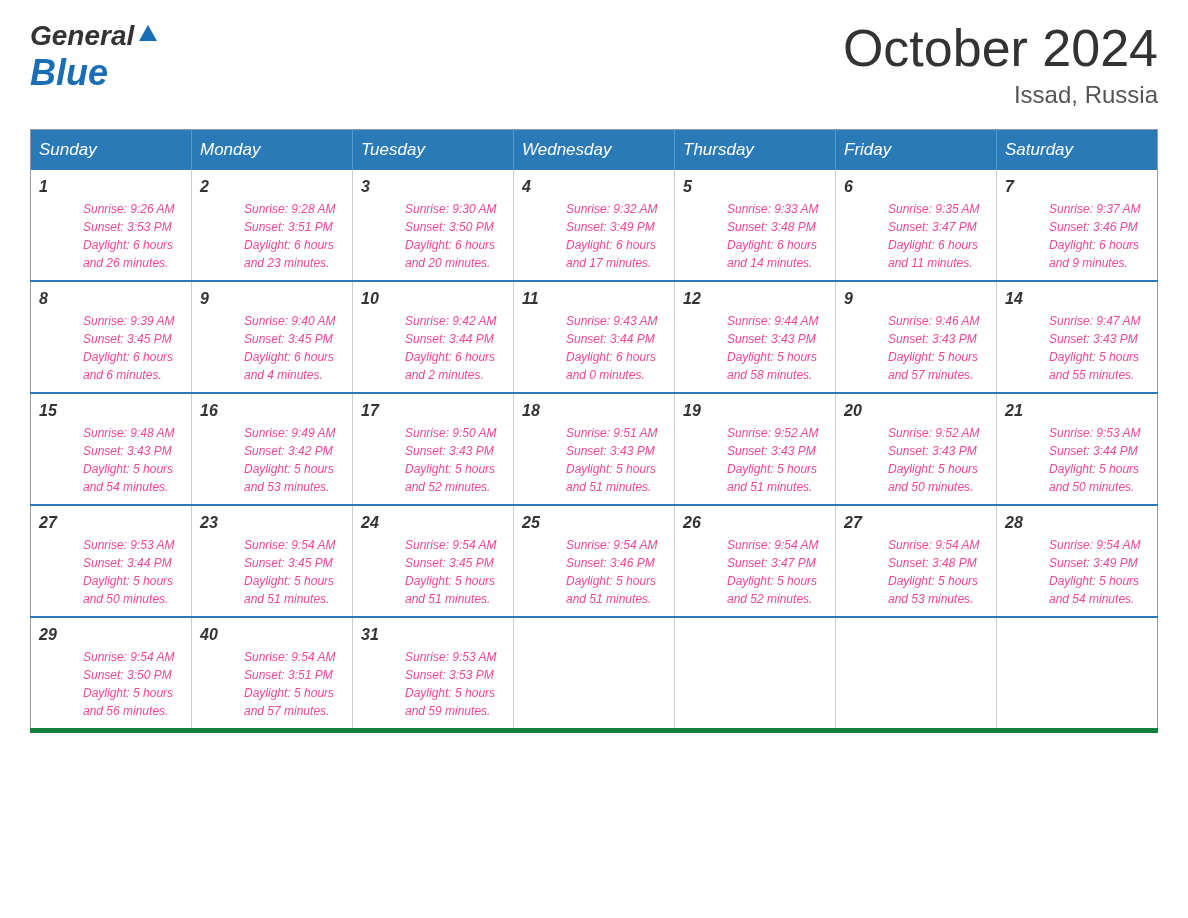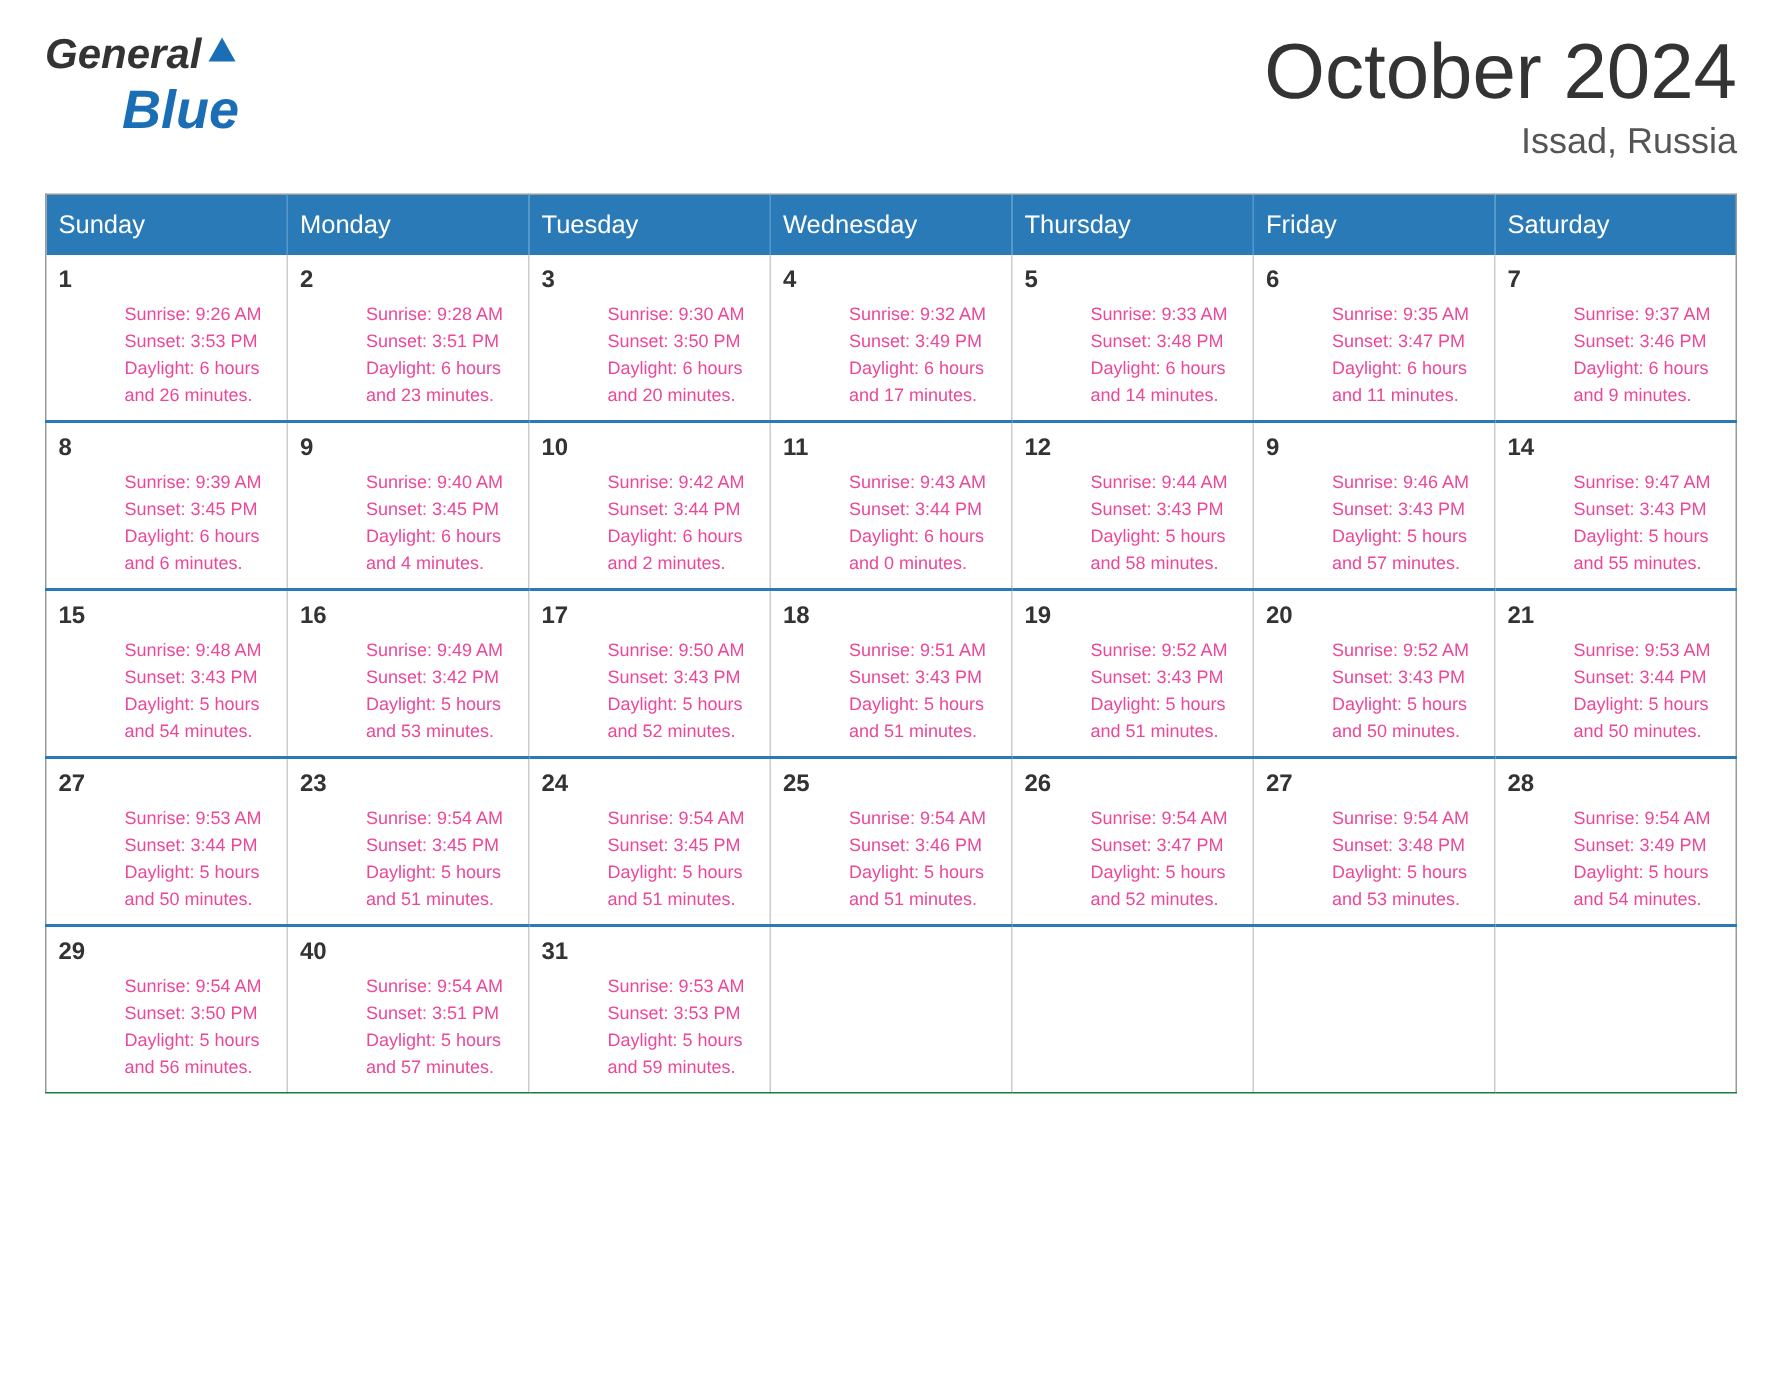--- a/index.html
+++ b/index.html
@@ -12,21 +12,20 @@
     }
     .header {
       display: flex;
       justify-content: space-between;
       align-items: flex-start;
       margin-bottom: 20px;
     }
     .logo-wrapper {
       display: flex;
       flex-direction: column;
-      text-align: right;
     }
     .logo-line1 {
       display: flex;
       align-items: center;
     }
     .title-block {
       text-align: right;
     }
     .month-title {
       font-size: 52px;
@@ -36,20 +35,21 @@
     }
     .location-title {
       font-size: 24px;
       color: #555;
       margin-top: 4px;
     }
     .calendar {
       width: 100%;
       border-collapse: collapse;
       border: 1px solid #999;
+      font-style: italic;
     }
     .calendar th {
       background: #2a7ab8;
       color: #fff;
       padding: 10px 8px;
       text-align: left;
       font-size: 17px;
       font-weight: normal;
       border-right: 1px solid #5599cc;
     }
@@ -64,21 +64,21 @@
       width: calc(100% / 7);
       min-height: 100px;
       font-size: 13px;
       color: #333;
       background: #fff;
     }
     .calendar td:last-child {
       border-right: none;
     }
     .calendar tr:last-child td {
-      border-bottom: 1px solid #15803d;
+      border-bottom: 5px solid #15803d;
       border-radius: 15px;
     }
     .day-num {
       font-size: 16px;
       font-weight: bold;
       color: #333;
       margin-bottom: 4px;
       display: block;
     }
     .day-info {

